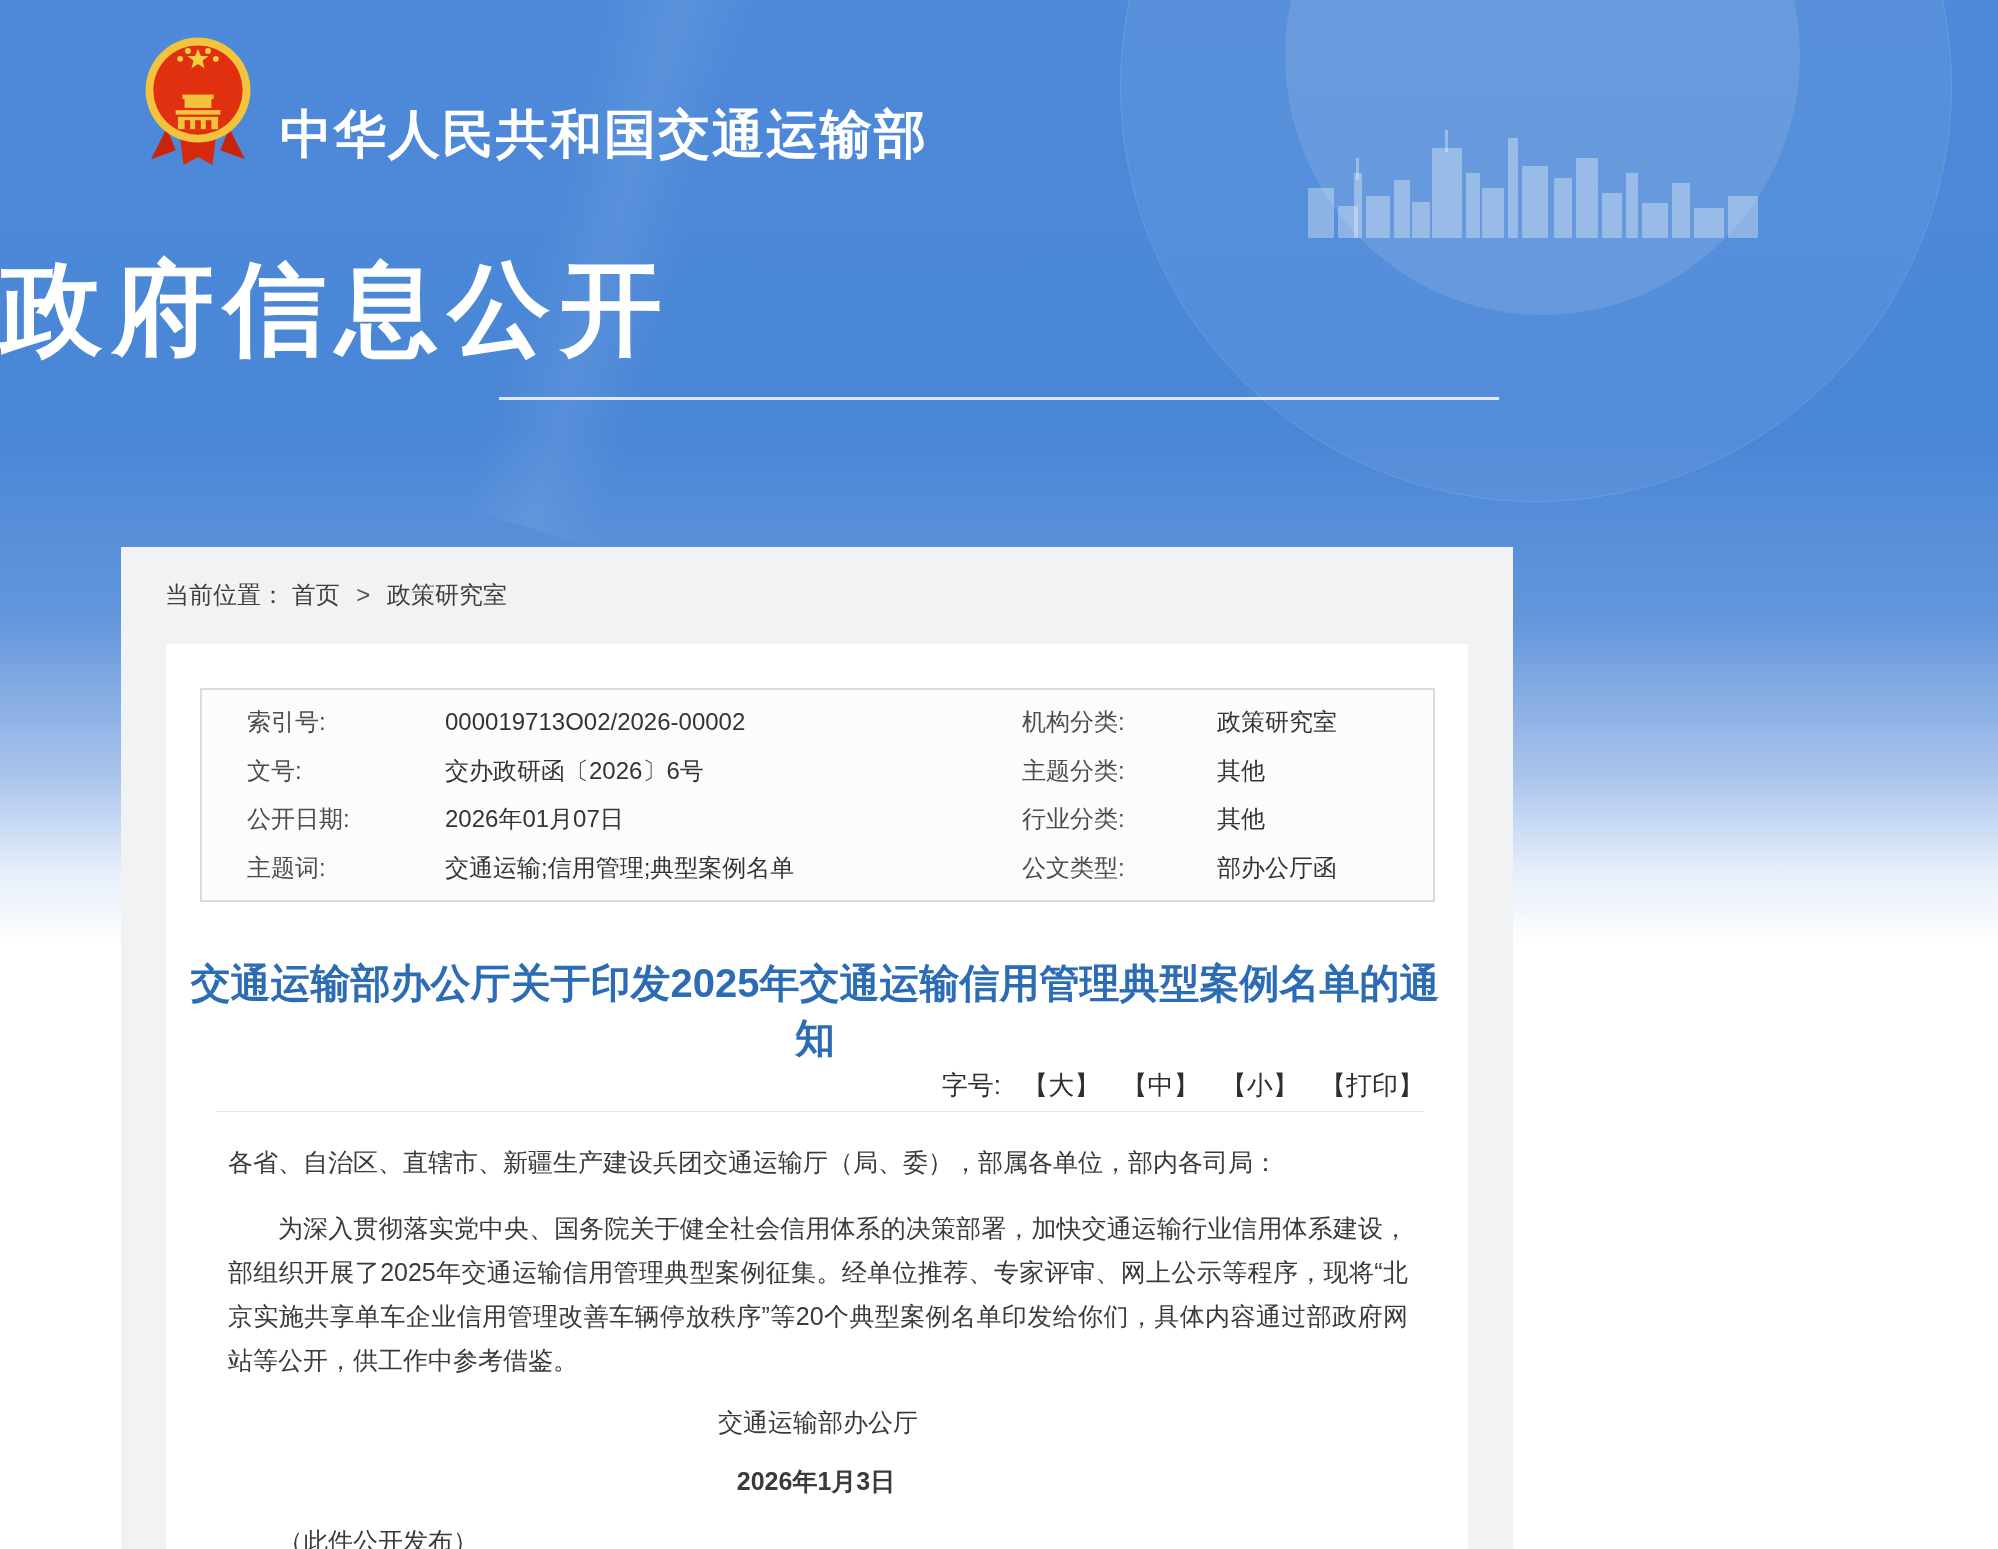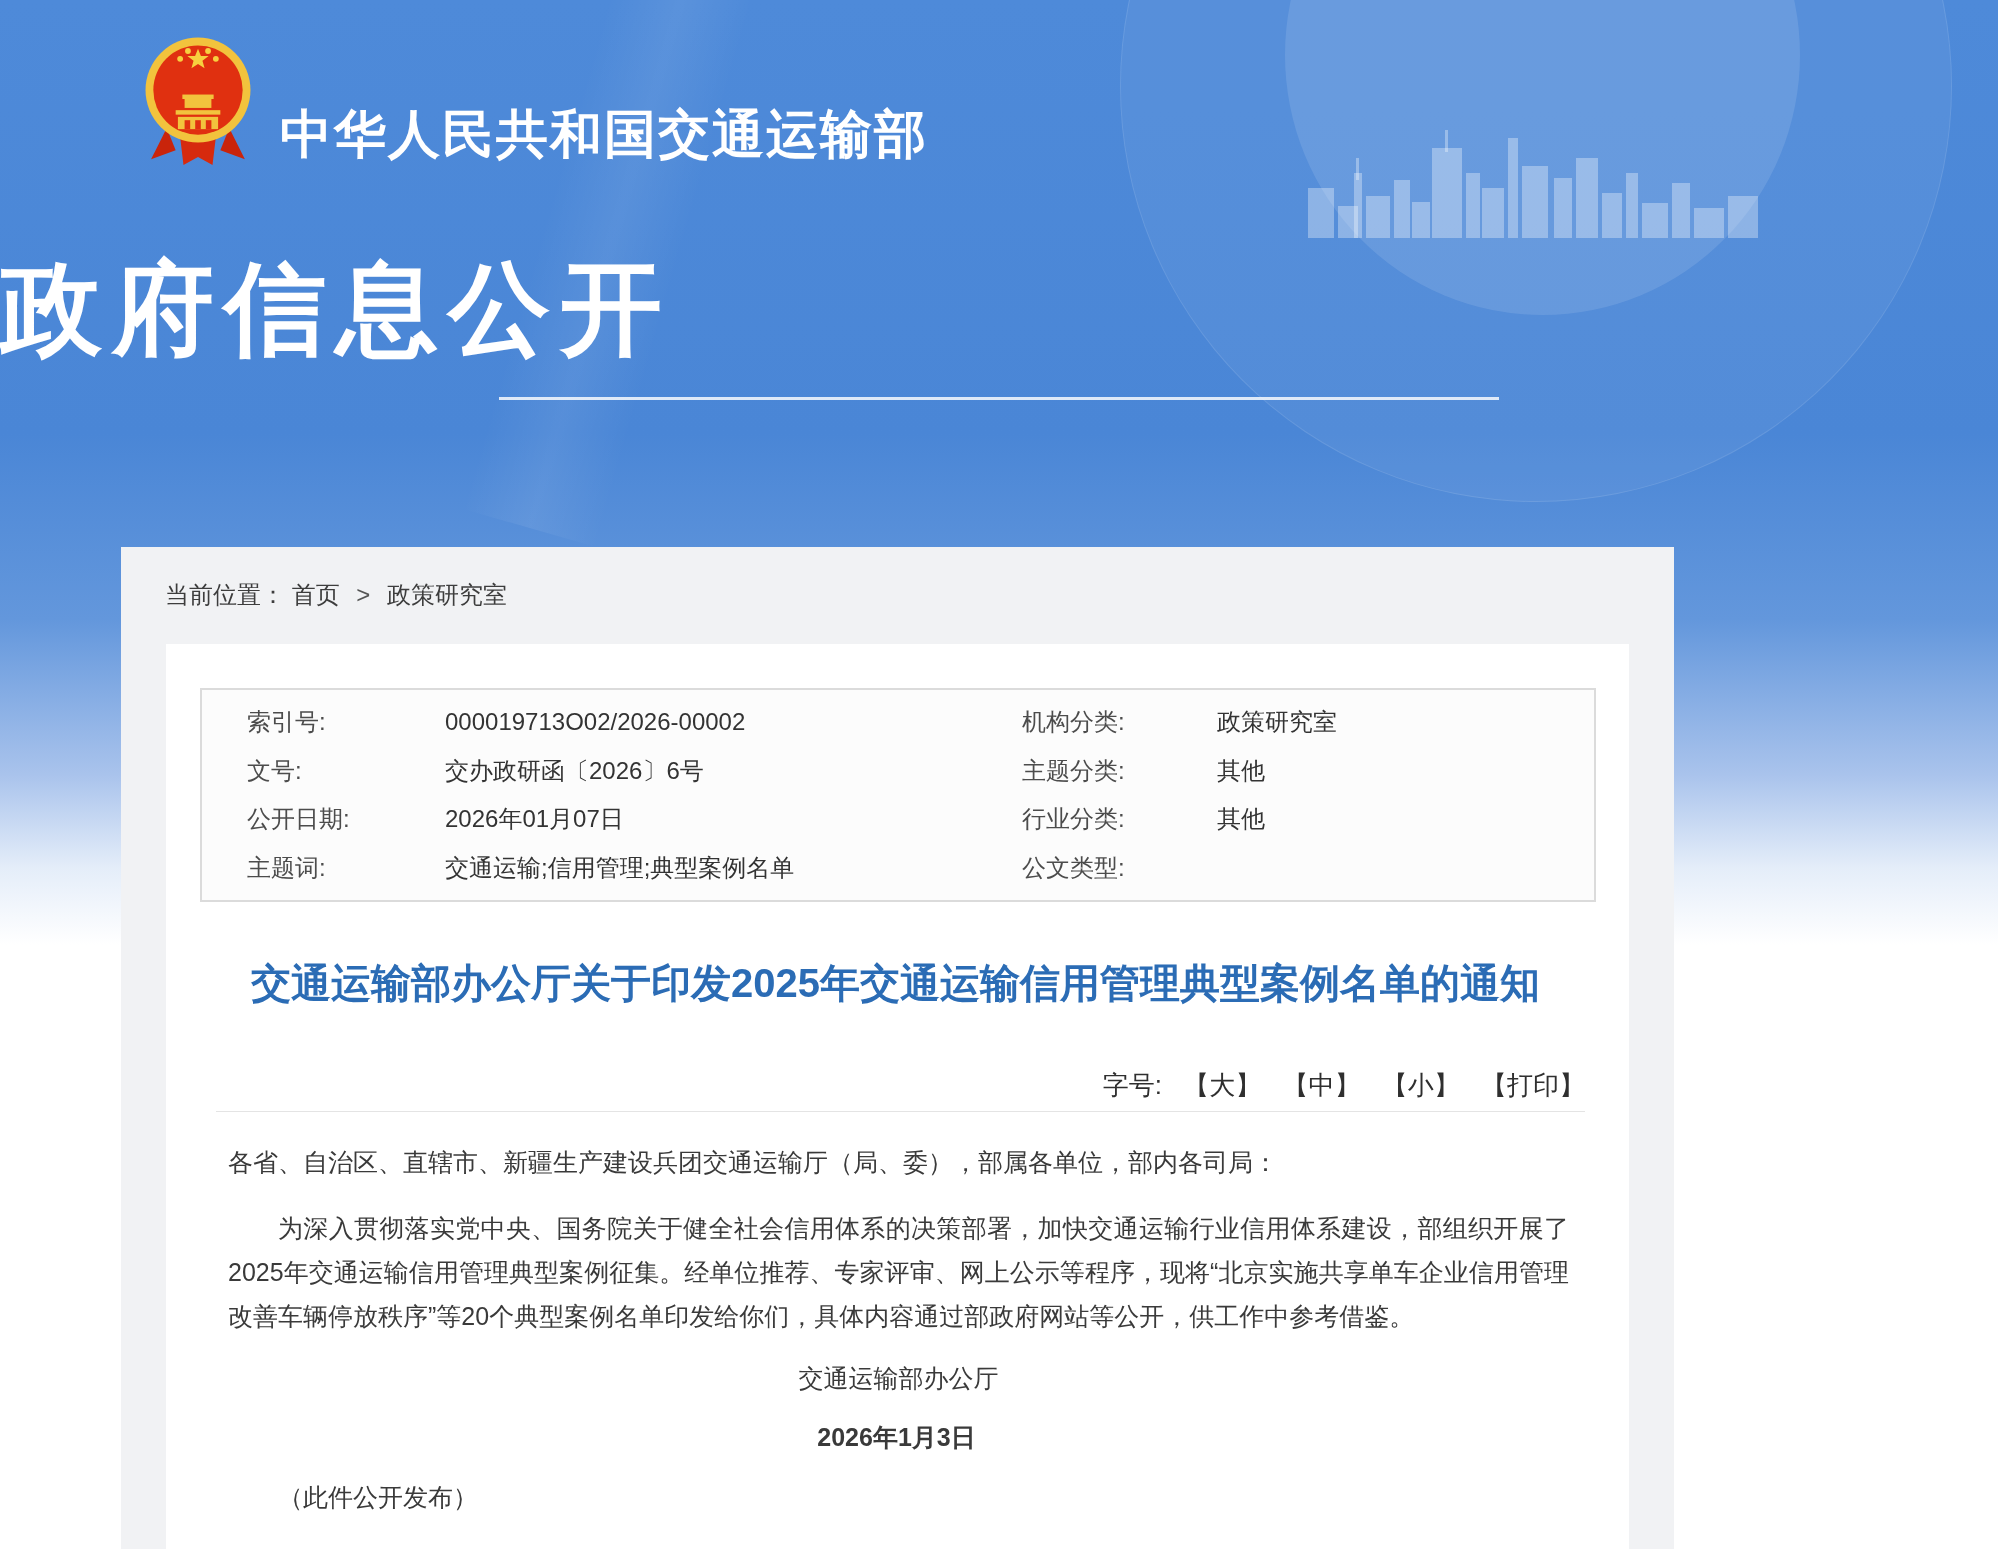--- a/index.html
+++ b/index.html
@@ -18,21 +18,21 @@
   .skyline { position:absolute; left:1308px; top:118px; }
   
   .brand { position:absolute; left:142px; top:32px; display:flex; align-items:flex-end; }
   .brand-name { margin-left:26px; font-size:52px; font-weight:bold; color:#ffffff; letter-spacing:2px; }
   
   .hero-title { position:absolute; left:0; top:242px; width:100%; text-align:left;
     color:#ffffff; font-size:102px; font-weight:bold; letter-spacing:10px; }
   .hero-underline { position:absolute; left:50%; transform:translateX(-50%); top:397px;
     width:1000px; height:3px; background:rgba(255,255,255,0.82); }
   
-  .panel { position:absolute; left:121px; top:547px; width:1553px; bottom:0; background:#f1f2f4; }
+  .panel { position:absolute; left:121px; top:547px; width:1392px; bottom:0; background:#f1f2f4; }
   .breadcrumb { position:absolute; top:32px; left:44px; font-size:24px; color:#3d3d3d; }
   .breadcrumb a { color:#3d3d3d; text-decoration:none; cursor:pointer; }
   .crumb-sep { margin:0 10px; color:#555; }
   .doc { position:absolute; left:45px; right:45px; top:97px; bottom:0; background:#ffffff; }
   
   .meta-table { position:absolute; left:34px; right:33px; top:44px; height:214px;
     border:2px solid #dbdbdb; background:#fcfcfc; box-sizing:border-box;
     display:flex; flex-direction:column; justify-content:space-evenly; padding:8px 0; }
   .meta-row { display:flex; align-items:center; height:48px; font-size:24px; }
   .m-l1 { flex:0 0 198px; margin-left:45px; color:#4c4c4c; }
@@ -144,20 +144,21 @@
         <div class="meta-row">
           <span class="m-l1">公开日期:</span>
           <span class="m-v1">2026年01月07日</span>
           <span class="m-l2">行业分类:</span>
           <span class="m-v2">其他</span>
         </div>
         <div class="meta-row">
           <span class="m-l1">主题词:</span>
           <span class="m-v1">交通运输;信用管理;典型案例名单</span>
           <span class="m-l2">公文类型:</span>
+          <span class="m-v2">部办公厅函</span>
         </div>
       </div>
 
       <div class="doc-title">交通运输部办公厅关于印发2025年交通运输信用管理典型案例名单的通知</div>
 
       <div class="size-bar">
         <span>字号:</span>
         <span class="size-opt">【大】</span>
         <span class="size-opt">【中】</span>
         <span class="size-opt">【小】</span>

